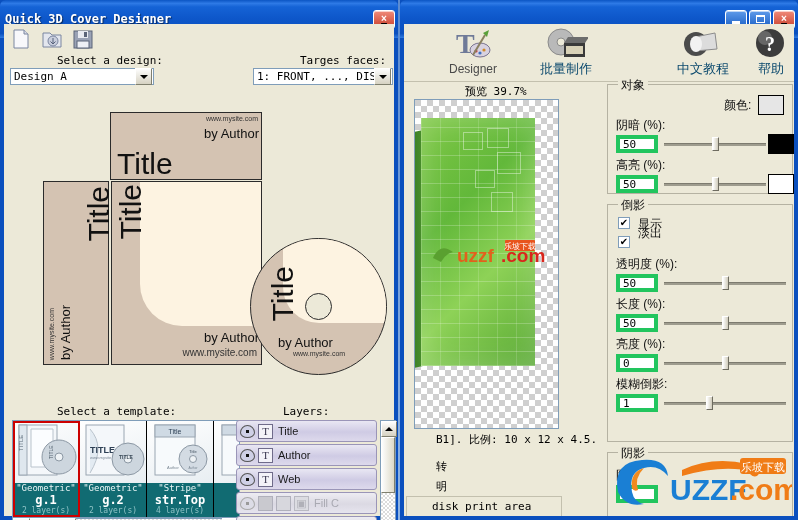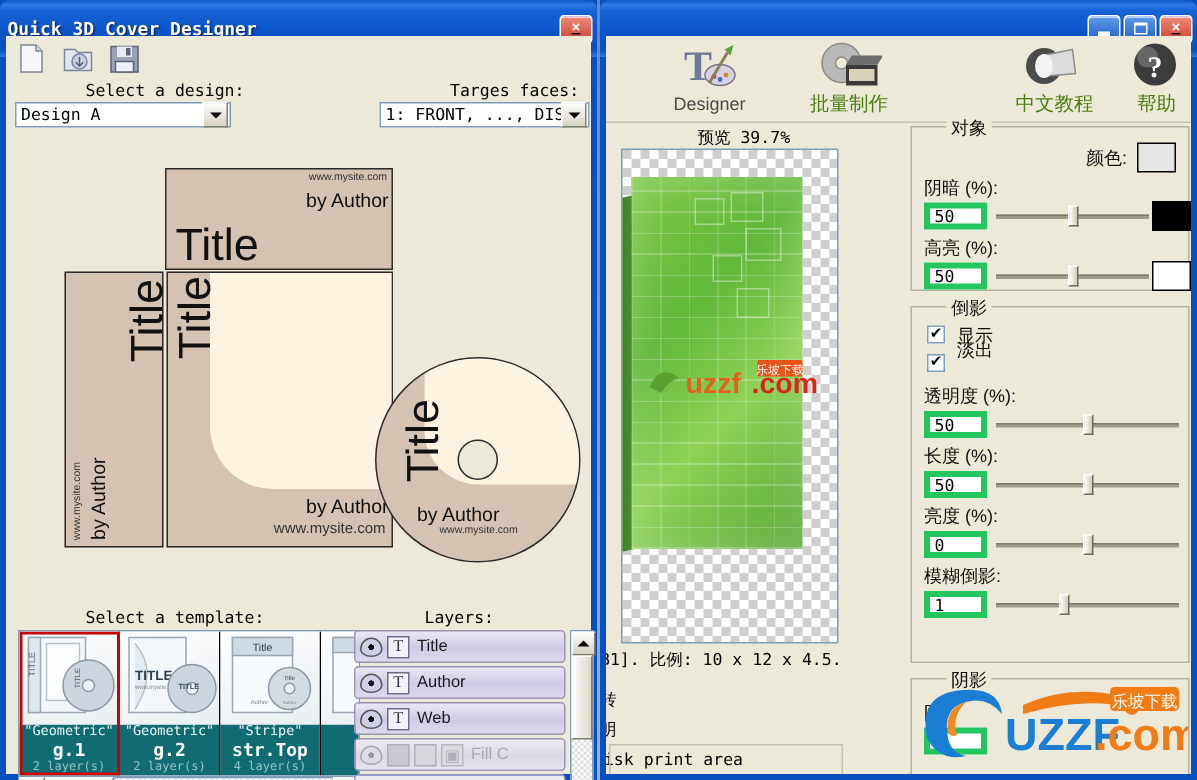--- a/index.html
+++ b/index.html
@@ -107,48 +107,48 @@
   
   #rightwin{left:400px;top:0;width:398px;height:520px;background:#0a4fbe;
     border:2px solid #0a4fbe;border-top:0;box-sizing:border-box;}
   #rightwin .titlebar{margin:0 -2px;}
   #rightbody{position:absolute;left:2px;top:24px;right:2px;bottom:2px;background:#ece9d8;overflow:hidden;}
 
   #rtoolbar{position:absolute;left:0;top:0;right:0;height:57px;background:#ece9d8;border-bottom:1px solid #c3c0ae;}
   .tool{position:absolute;top:2px;width:74px;text-align:center;}
   .tool .ic{height:36px;display:flex;align-items:center;justify-content:center;}
   .tool .cap2{font-family:"Liberation Sans",sans-serif;font-size:12px;color:#4a4a4a;line-height:14px;}
-  .tool .cap2.cn{font-size:13px;color:#4d7c0f;}
+  .tool .cap2.cn{font-size:13px;color:#0c4a6e;}
 
   #prevlbl{position:absolute;left:14px;top:60px;}
   #previewbox{position:absolute;left:10px;top:75px;width:145px;height:330px;
     border:1px solid #7f9db9;box-sizing:border-box;overflow:hidden;
     background:repeating-conic-gradient(#fff 0% 25%, #cfcfcf 0% 50%) 0 0/12px 12px;}
   #box3d{position:absolute;left:-12px;top:18px;width:132px;height:262px;}
   .boxfront{position:absolute;left:18px;top:0;width:114px;height:248px;
     background:linear-gradient(135deg,#7fc846 0%,#62b83a 35%,#8ed257 62%,#57a832 100%);
     box-shadow:inset 0 0 30px rgba(255,255,255,.25);}
   .boxside{position:absolute;left:0;top:12px;width:20px;height:236px;
     background:linear-gradient(90deg,#2f6e22,#4a8f2c);
     transform:skewY(-12deg);transform-origin:top right;}
   .grid-h{position:absolute;left:18px;top:0;width:114px;height:248px;
     background:repeating-linear-gradient(0deg,rgba(255,255,255,.22) 0 1px,transparent 1px 14px);}
   .grid-v{position:absolute;left:18px;top:0;width:114px;height:248px;
     background:repeating-linear-gradient(90deg,rgba(255,255,255,.15) 0 1px,transparent 1px 19px);}
   .sq{position:absolute;border:1px solid rgba(255,255,255,.4);}
 
-  #midinfo{position:absolute;left:0;top:408px;width:170px;}
+  #midinfo{position:absolute;left:0;top:408px;width:170px;padding-left:36px;}
   #midinfo div{font-family:"DejaVu Sans Mono","Liberation Mono",monospace;font-size:11px;color:#000;white-space:nowrap;}
   #smoothbox{position:absolute;left:2px;top:472px;width:156px;height:40px;border:1px solid #c3c0ae;box-sizing:border-box;}
   .chk{width:12px;height:12px;border:1px solid #7f9db9;background:#fff;box-sizing:border-box;
     display:inline-flex;align-items:center;justify-content:center;vertical-align:middle;}
   .chk .mk{font-size:10px;line-height:10px;color:#000;font-family:"Liberation Sans",sans-serif;}
 
   .grp{position:absolute;border:1px solid #b5b2a2;box-sizing:border-box;}
-  .grp > .gtitle{position:absolute;left:23px;top:-8px;background:#ece9d8;padding:0 3px;
+  .grp > .gtitle{position:absolute;left:10px;top:-8px;background:#ece9d8;padding:0 3px;
      font-family:"Liberation Sans",sans-serif;font-size:12px;color:#111;}
   .cnlbl{font-family:"Liberation Sans",sans-serif;font-size:12px;color:#111;position:absolute;white-space:nowrap;}
   .numin{position:absolute;width:42px;height:18px;background:#fff;border:4px solid #22c55e;box-sizing:border-box;
     font-family:"DejaVu Sans Mono","Liberation Mono",monospace;font-size:11px;color:#000;
     display:flex;align-items:center;padding-left:3px;}
   .slider{position:absolute;height:14px;}
   .slider .trk{position:absolute;top:6px;left:0;right:0;height:2px;background:#9e9c8e;border-top:1px solid #7d7b6f;}
   .slider .thm{position:absolute;top:0;width:7px;height:14px;
     background:linear-gradient(90deg,#fefefe,#cfcbba);border:1px solid #fff;
     border-right-color:#6e6c60;border-bottom-color:#6e6c60;box-sizing:border-box;}

